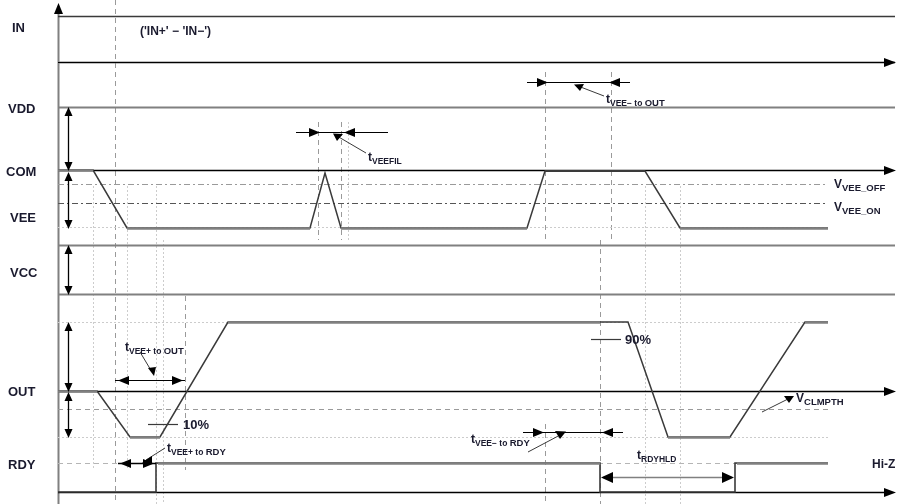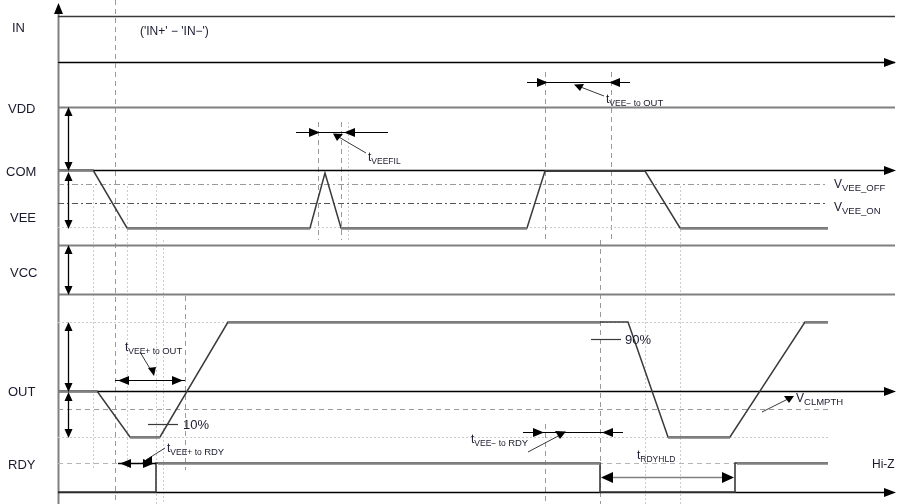--- a/index.html
+++ b/index.html
@@ -1,17 +1,17 @@
 <!DOCTYPE html>
 <html><head>
 <meta charset="utf-8">
 <style>
   html,body{margin:0;padding:0;background:#ffffff;}
   body{width:911px;height:504px;overflow:hidden;font-family:"Liberation Sans",sans-serif;}
-  #stage{position:relative;width:761px;height:504px;}
+  #stage{position:relative;width:761px;height:504px;font-weight:bold;}
   svg{display:block;}
   .sig-label{font-family:"Liberation Sans",sans-serif;font-size:13px;fill:#1a1a2e;}
   .ann{font-family:"Liberation Sans",sans-serif;font-size:12px;fill:#1a1a2e;}
   .ann-sub{font-size:8.5px;}
   .ann-sub2{font-size:9.5px;}
   .pct{font-family:"Liberation Sans",sans-serif;font-size:13px;fill:#1a1a2e;}
 </style>
 </head>
 <body>
 

